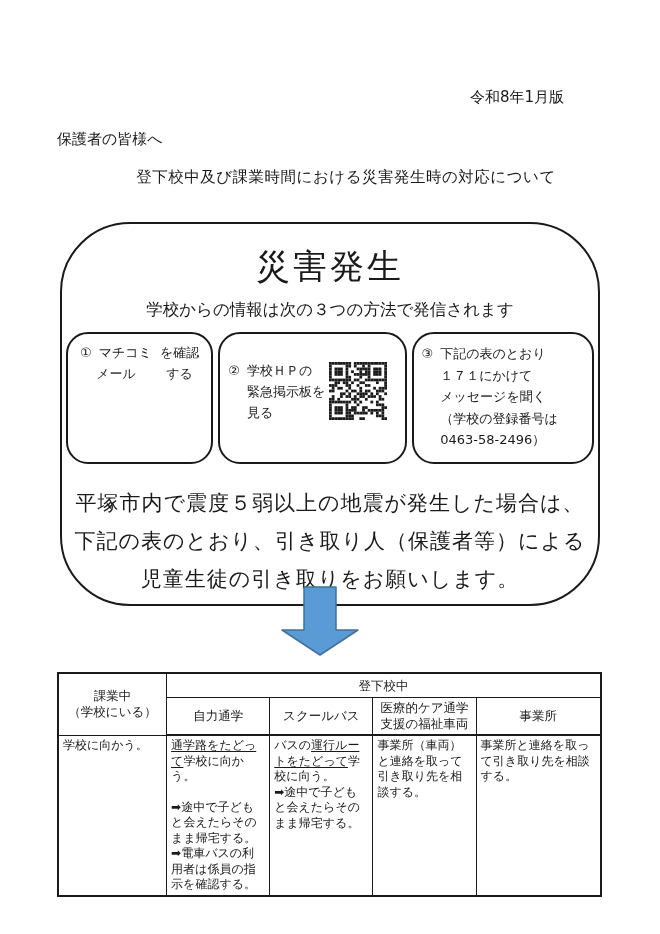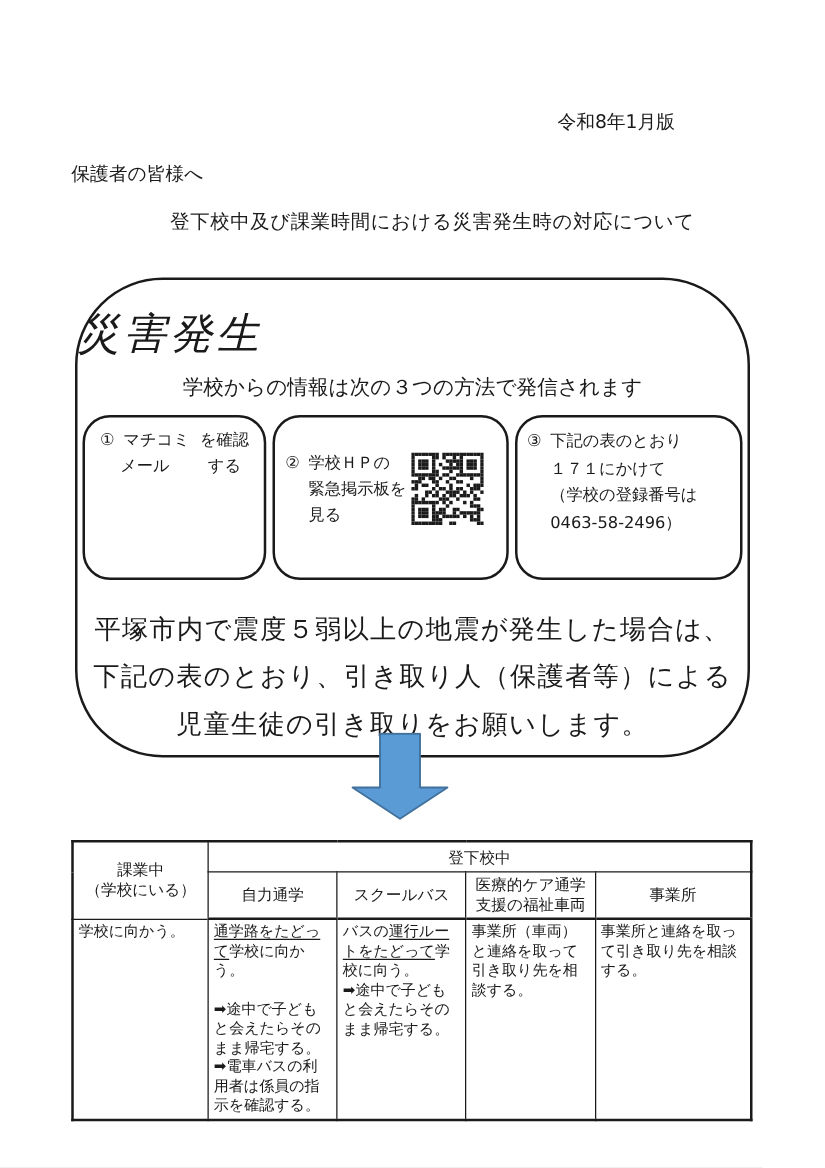--- a/index.html
+++ b/index.html
@@ -1,28 +1,28 @@
 <!DOCTYPE html>
 <html><head>
 <meta charset="utf-8">
 <style>
   html,body{margin:0;padding:0;background:#e8e8e8;}
   .page{
     position:relative;width:660px;height:934px;margin:0 auto;background:#ffffff;
     font-family:"DejaVu Sans","Liberation Sans",sans-serif;color:#1a1a1a;overflow:hidden;
   }
-  .edition{position:absolute;top:88px;right:120px;font-size:15px;}
+  .edition{position:absolute;top:88px;right:96px;font-size:15px;}
   .salutation{position:absolute;top:130px;left:57px;font-size:15px;}
   .doc-title{position:absolute;top:167px;left:16px;width:100%;text-align:center;font-size:15.5px;letter-spacing:.5px;}
 
   .big-box{
     position:absolute;left:60px;top:222px;width:540px;height:384px;
     border:2px solid #1a1a1a;border-radius:70px;box-sizing:border-box;background:#fff;
   }
-  .big-heading{text-align:left;font-size:34px;margin-top:20px;letter-spacing:3px;font-style:italic;}
+  .big-heading{text-align:center;font-size:34px;margin-top:20px;letter-spacing:3px;}
   .big-sub{text-align:center;font-size:16.5px;margin-top:9px;}
 
   .methods{display:flex;gap:5px;margin:11px 4px 0 4px;align-items:stretch;}
   .method{
     border:2px solid #1a1a1a;border-radius:22px;box-sizing:border-box;background:#fff;
     height:132px;padding:8px 8px;font-size:13px;line-height:21px;
   }
   .m1{width:150px;display:flex;flex-direction:row;justify-content:center;text-align:center;}
   .m2{width:192px;display:flex;align-items:flex-start;padding-top:26px;}
   .m3{width:186px;padding-top:9px;line-height:21.5px;}
@@ -330,20 +330,21 @@
             </svg>
         </div>
       </div>
 
       <div class="method m3">
         <div class="hang">
           <span class="mnum">③</span>
           <div class="mtext">
             <div>下記の表のとおり</div>
             <div>１７１にかけて</div>
+            <div>メッセージを聞く</div>
             <div>（学校の登録番号は</div>
             <div>0463-58-2496）</div>
           </div>
         </div>
       </div>
 
     </div>
 
     <div class="notice">
       <div>平塚市内で震度５弱以上の地震が発生した場合は、</div>

